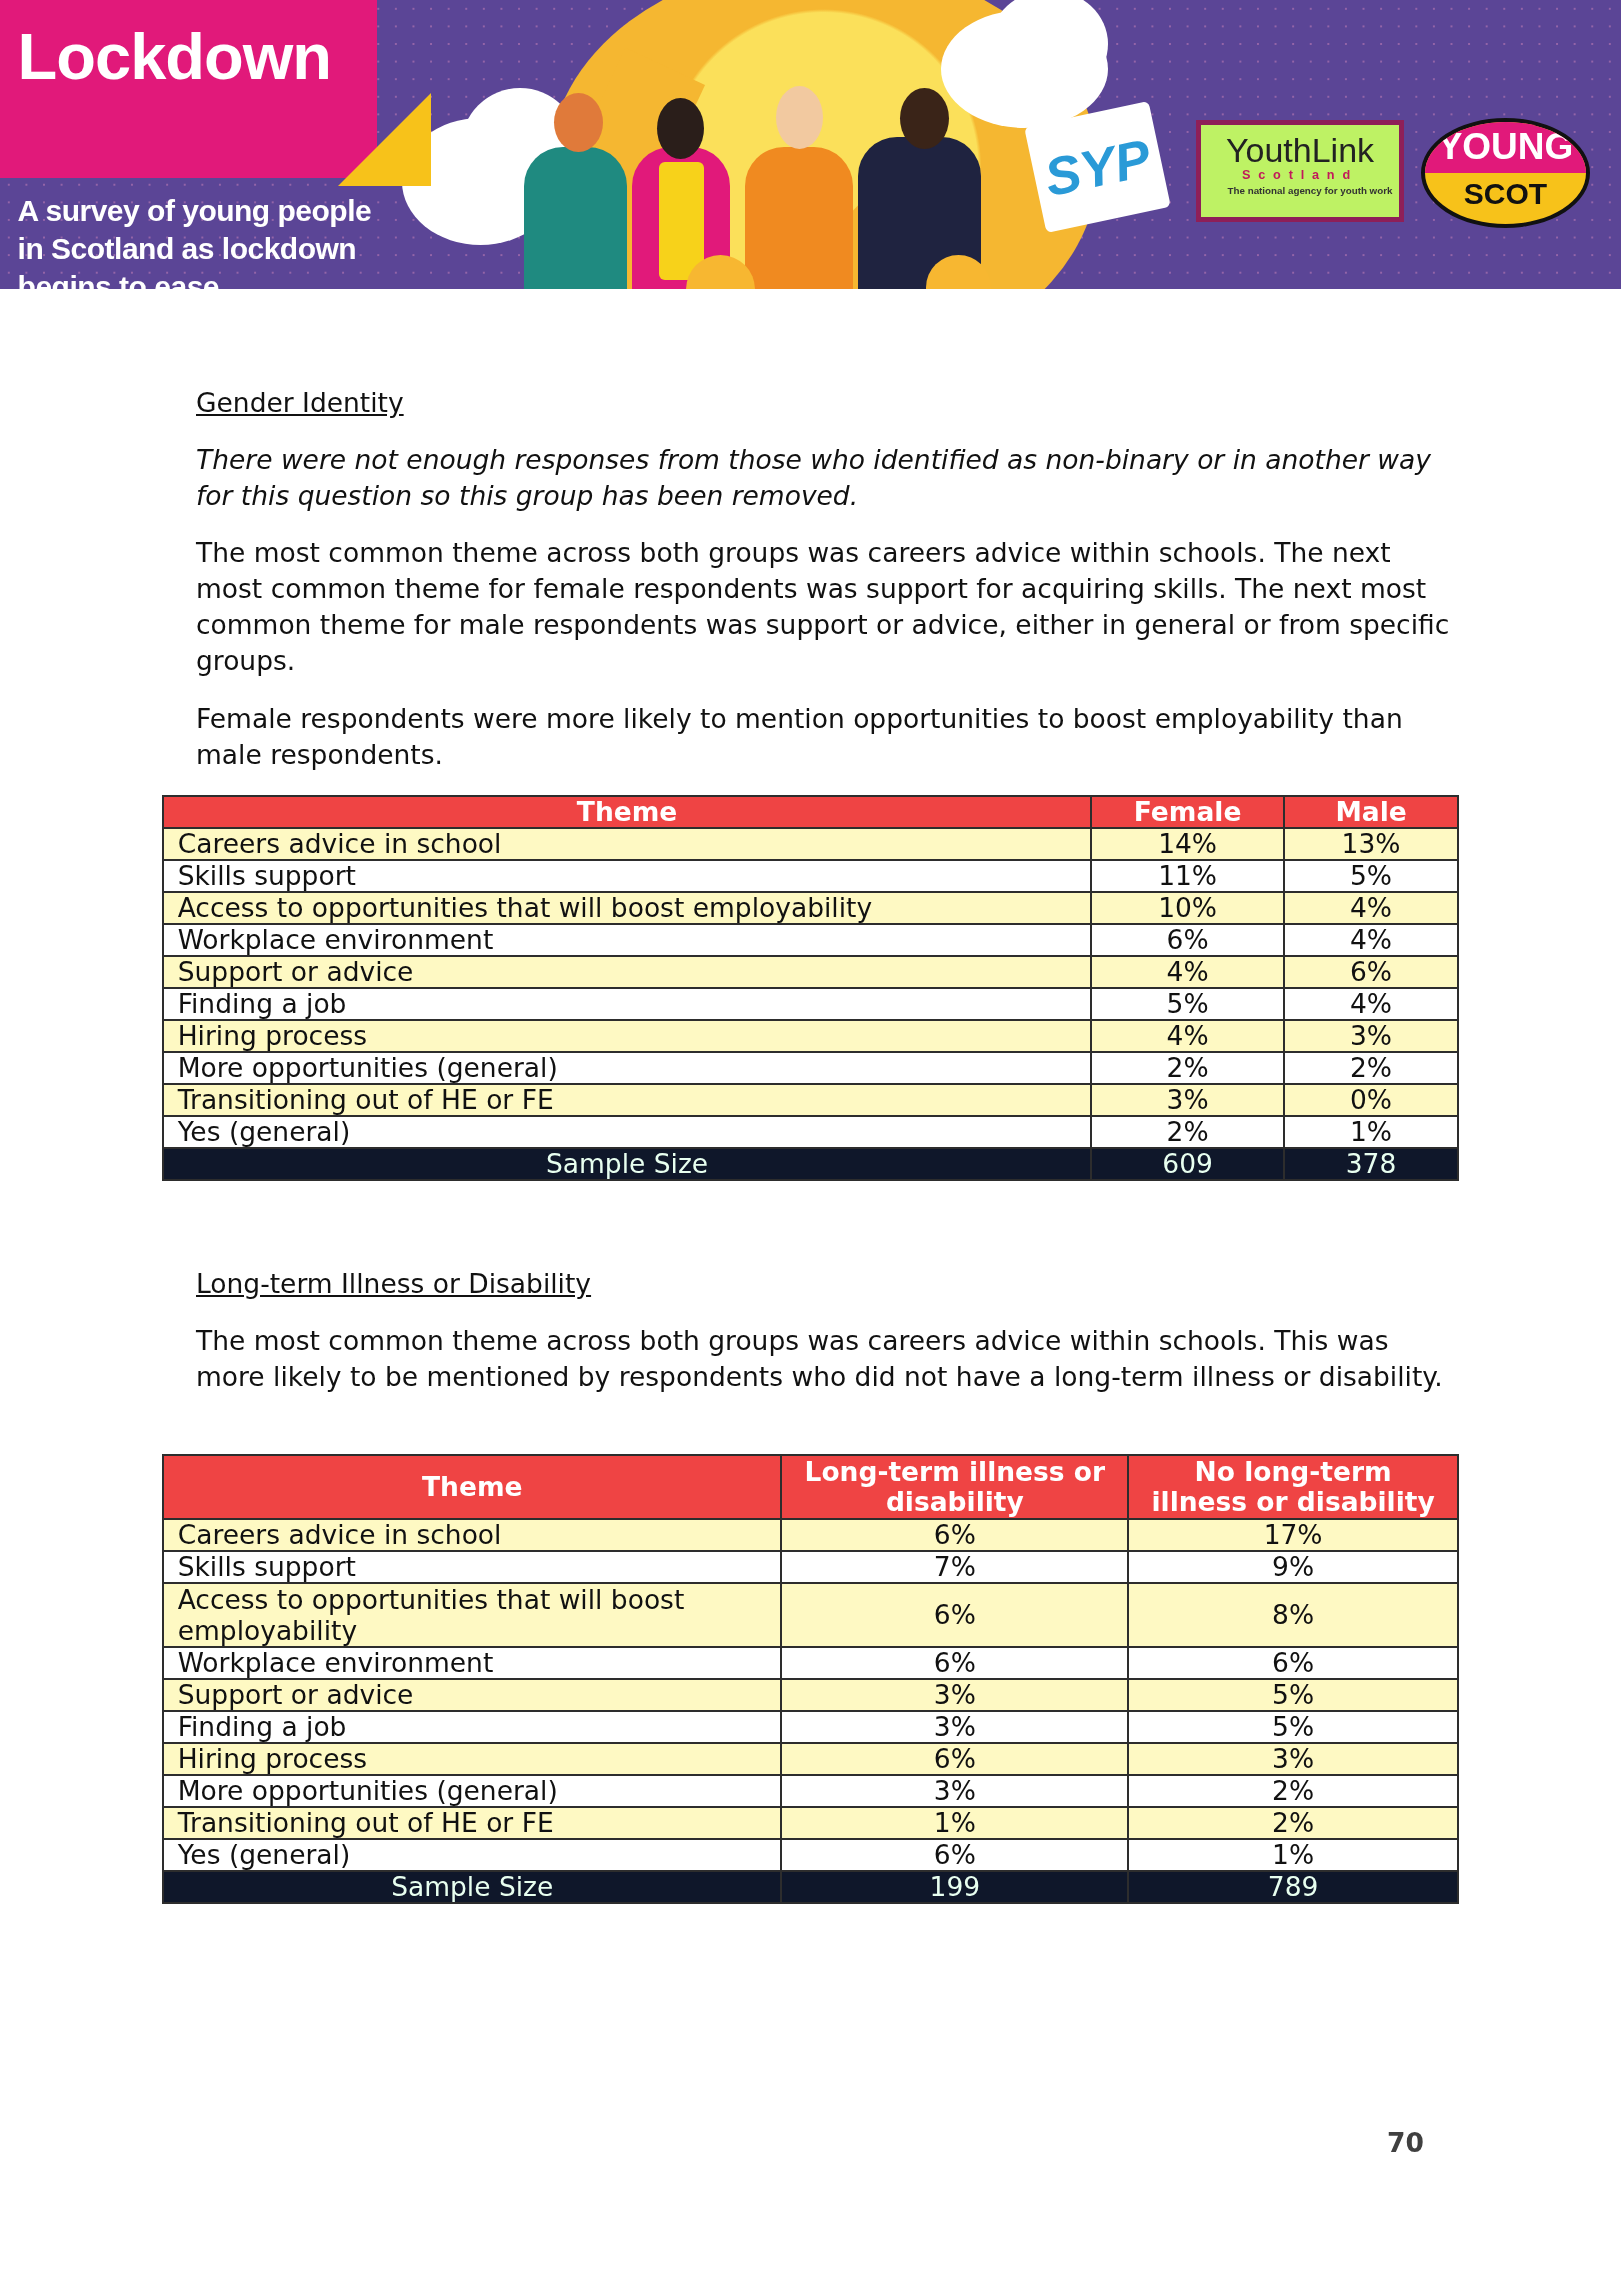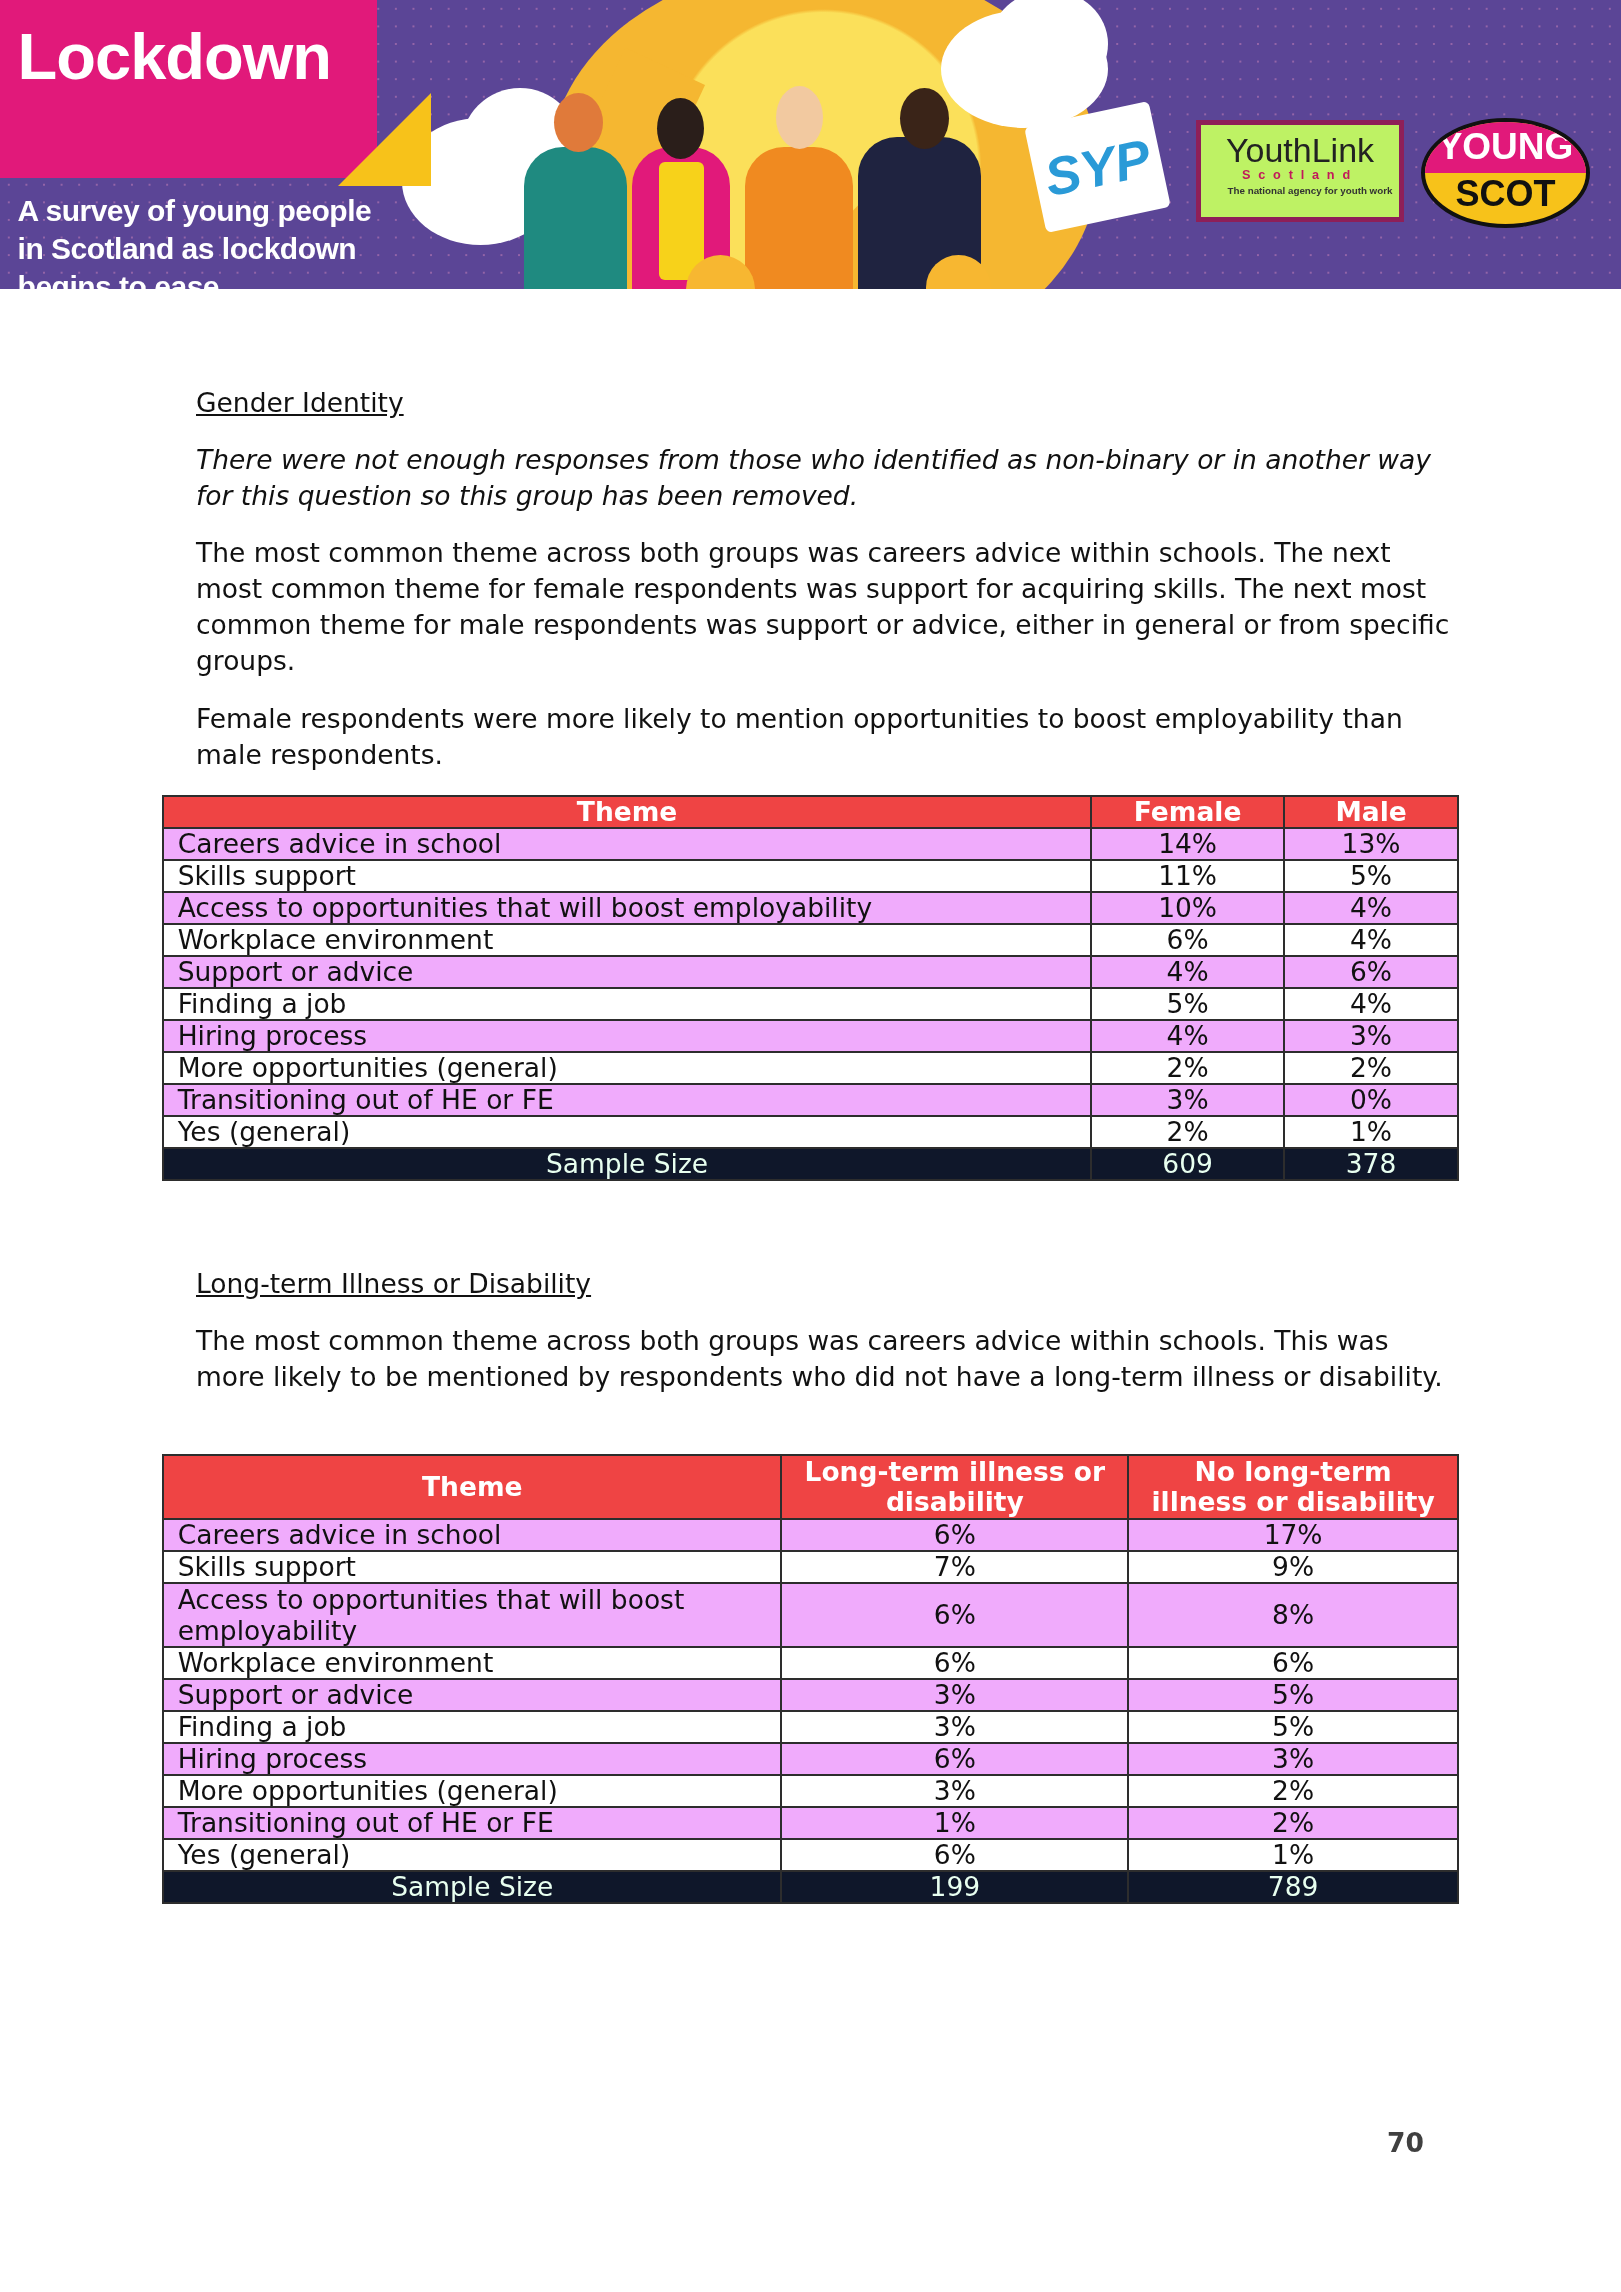--- a/index.html
+++ b/index.html
@@ -27,31 +27,31 @@
   .logo-syp span { font-family:"Liberation Sans", sans-serif; font-weight:bold; font-size:53px; color:#2a9ad7; font-style:italic; }
   .logo-youthlink { position:absolute; left:1196px; top:120px; width:208px; height:102px; background:#bef264;
      border:5.9px solid #8e1f58; box-sizing:border-box; text-align:center; }
   .yl-main { font-family:"Liberation Sans", sans-serif; font-size:34px; color:#222; margin-top:7.8px; line-height:35px; }
   .yl-sub { font-family:"Liberation Sans", sans-serif; font-weight:bold; font-size:12.7px; color:#c2185b; letter-spacing:7.8px; line-height:15.7px; }
   .yl-tag { font-family:"Liberation Sans", sans-serif; font-weight:bold; font-size:9.8px; color:#333; line-height:13.7px;padding-left:20px; }
   .logo-youngscot { position:absolute; left:1421px; top:118px; width:169px; height:110px; border-radius:50%;
      border:4.9px solid #111; box-sizing:border-box; overflow:hidden; background:#f7c21a; }
   .ys-top { position:absolute; left:0; top:0; width:100%; height:50%; background:#e1197a; }
   .ys-t1 { position:absolute; left:0; right:0; top:3.9px; text-align:center; color:#fff; font-family:"Liberation Sans", sans-serif; font-weight:bold; font-size:37px; line-height:41px; }
-  .ys-t2 { position:absolute; left:0; right:0; top:49px; text-align:center; color:#111; font-family:"Liberation Sans", sans-serif; font-weight:bold; font-size:36px; line-height:45px; }
+  .ys-t2 { position:absolute; left:0; right:0; top:49px; text-align:center; color:#111; font-family:"Liberation Sans", sans-serif; font-weight:bold; font-size:30px; line-height:45px; }
 
   .content { position:absolute; left:196px; width:1264px; font-size:26.5px; line-height:36px; color:#111; }
   .heading { text-decoration:underline; }
   .italic { font-style:italic; }
 
   table { position:absolute; left:162px; border-collapse:collapse; font-size:26.5px; color:#111; }
   td, th { border:2px solid #2d2d2d; padding:0 13.7px; height:30px; line-height:30px; }
   th { background:#ef4444; color:#fff; font-weight:bold; text-align:center; }
   td.c { text-align:center; }
-  tr.alt td { background:#f0abfc; }
+  tr.alt td { background:#fef9c3; }
   tr.sample td { background:#0f172a; color:#e8fff0; text-align:center; }
   .pnum { position:absolute; left:1387px; top:2127px; color:#404040; font-weight:bold; font-size:26.5px; }
 </style>
 </head>
 <body>
 
 <div class="banner">
   <div class="dots"></div>
   <div class="sun"></div>
   <div class="sunray" style="left:588px;top:59px;width:88px;height:157px;transform:rotate(25deg);"></div>

